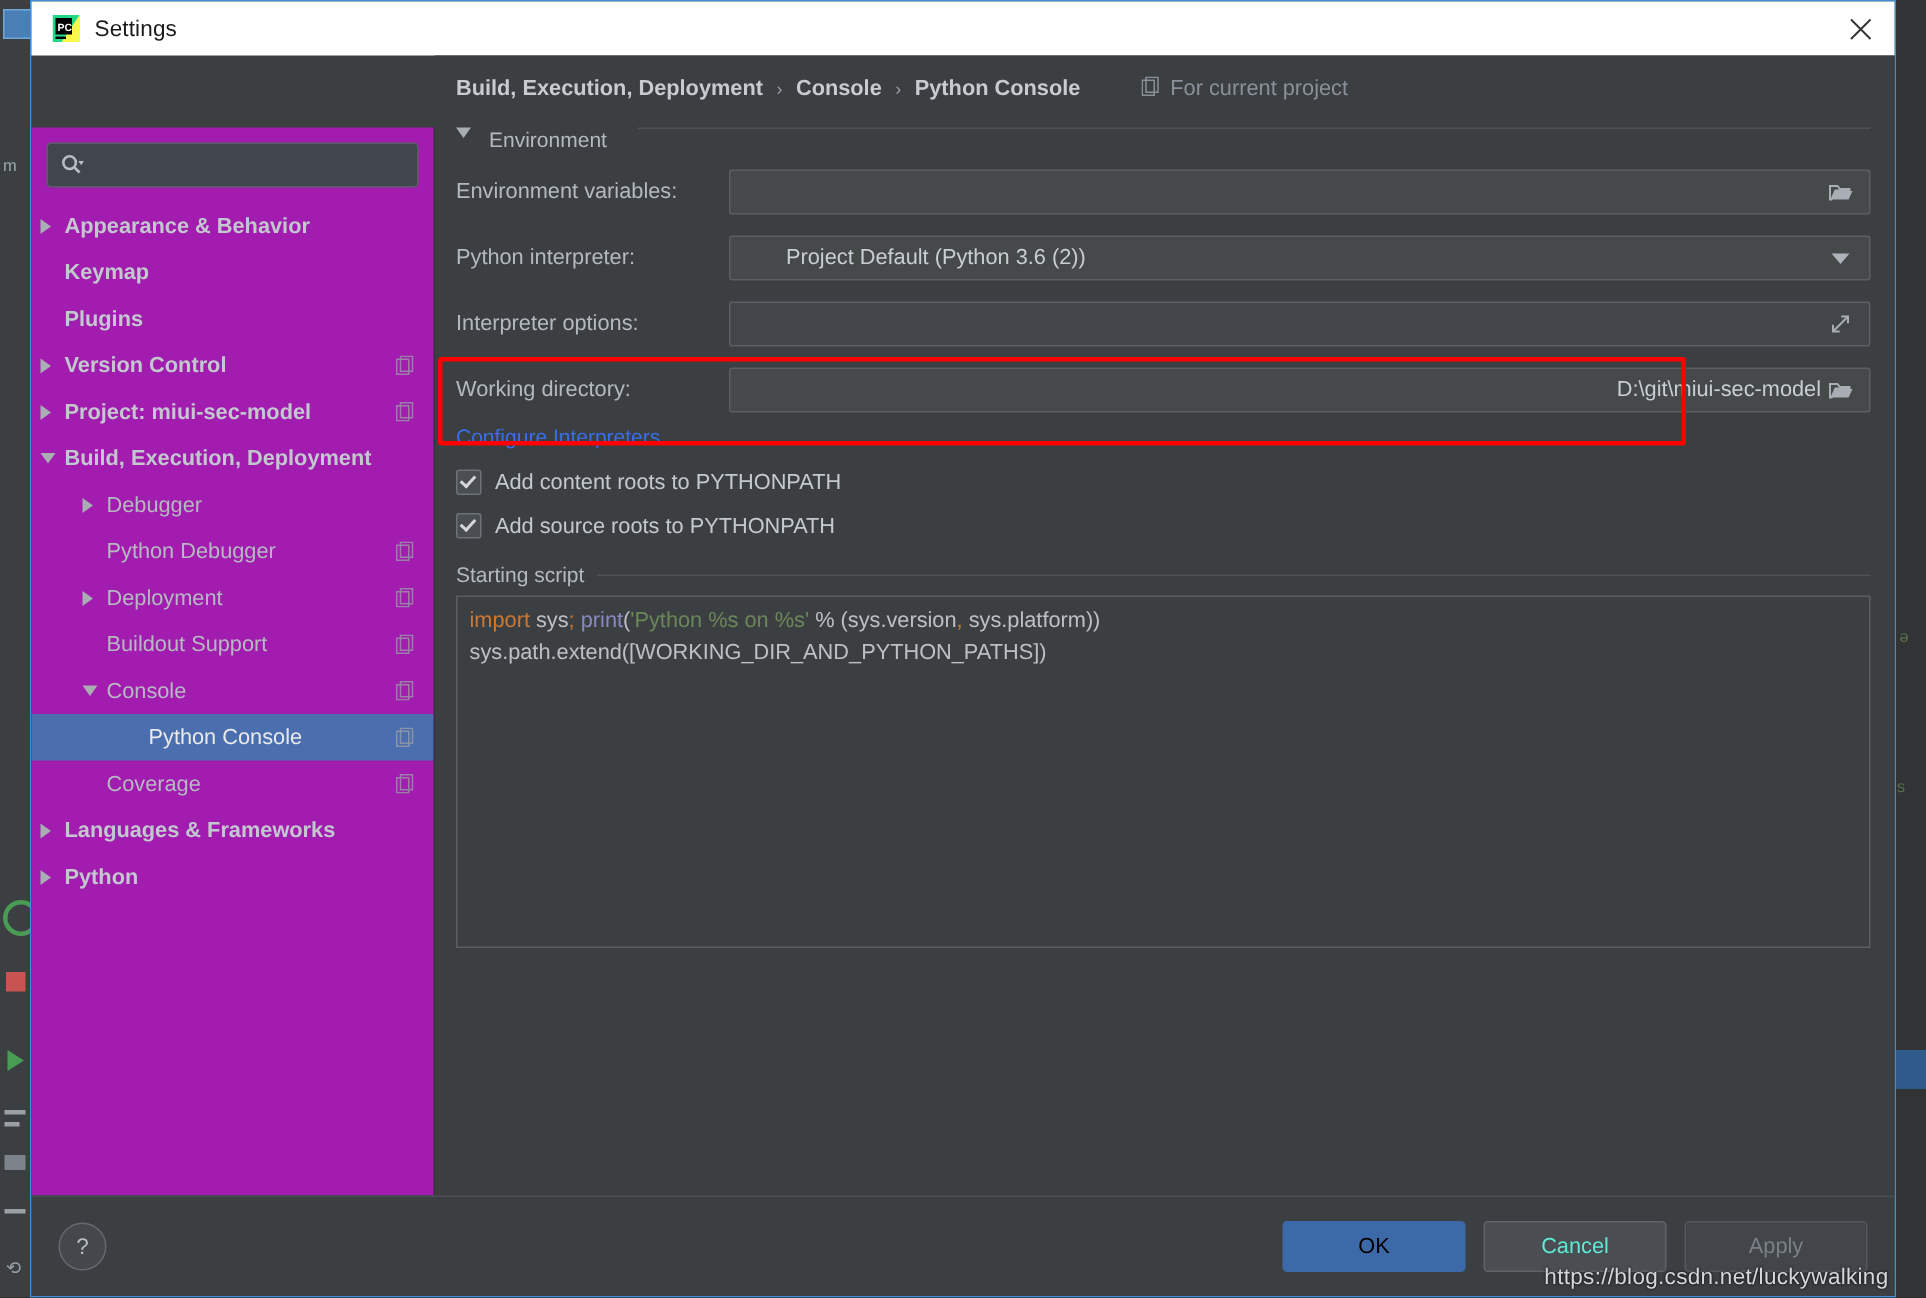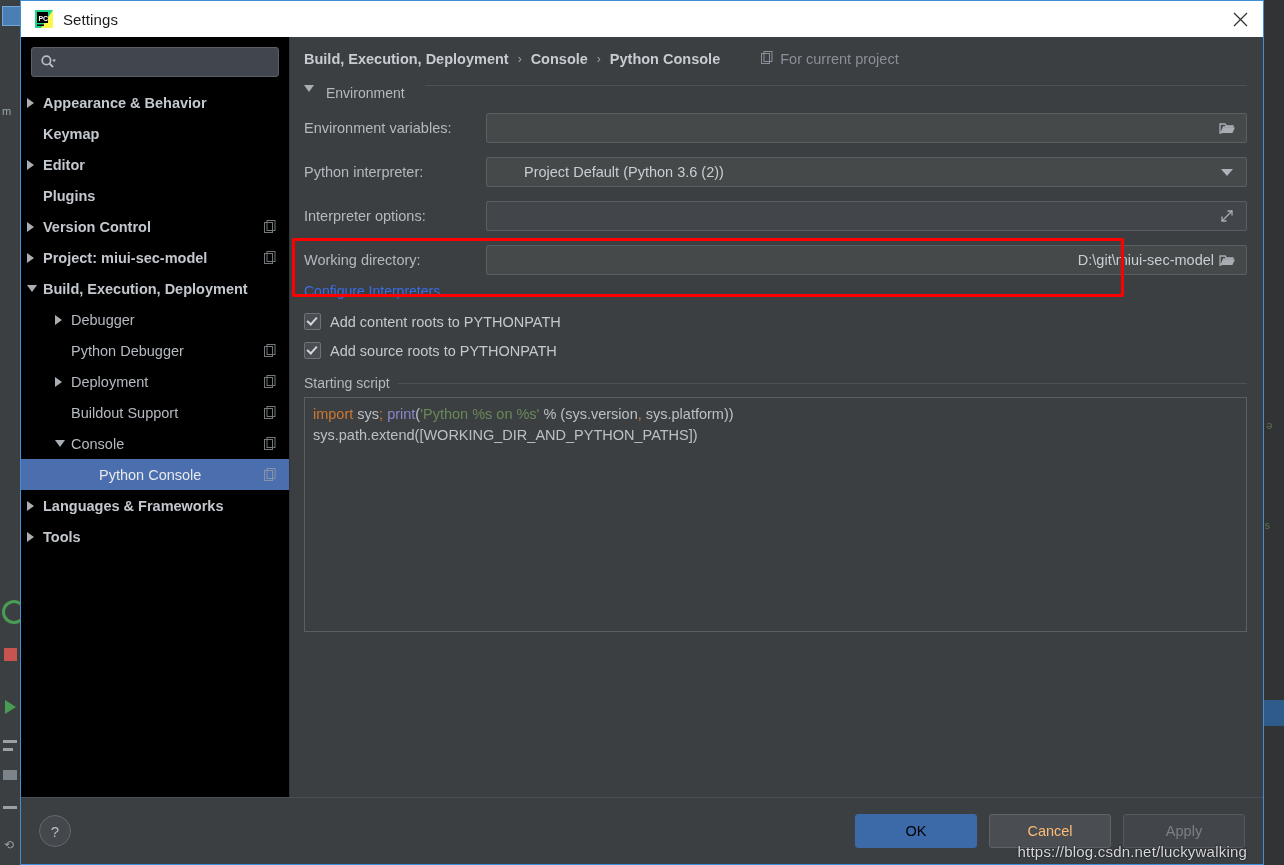--- a/index.html
+++ b/index.html
@@ -42,25 +42,26 @@
     position:absolute; right:0; top:0; width:46px; height:36px;
     display:flex; align-items:center; justify-content:center;
     color:#333; font-size:19px; line-height:1;
   }
 
   .body { display:flex; height: 760px; background:#3c3f41; }
 
   
   .sidebar {
     width: 268px; flex: 0 0 268px;
-    background: #000000;
+    background: #a21caf;
     border-right: 1px solid #323438;
     padding: 0;
     position: relative;
     overflow: hidden;
+    margin-top: 48px;
   }
   .search-wrap { padding: 10px 10px 8px 10px; }
   .search-box {
     height: 28px; border:1px solid #5a5f66; border-radius:3px;
     background:#41454d; display:flex; align-items:center; padding:0 8px;
   }
   .search-icon { width:16px; height:16px; position:relative; flex:0 0 auto;}
   .tree { margin-top: 2px; }
   .tree-row {
     height: 31px; display:flex; align-items:center;
@@ -133,28 +134,28 @@
     display:flex; align-items:center; padding: 0 18px; position:relative;
   }
   .help-btn {
     width:30px;height:30px;border-radius:50%;border:1px solid #64696f;
     background:#44484c; color:#b9bec4; font-size:15px;
     display:flex;align-items:center;justify-content:center;
   }
   .btns { margin-left:auto; display:flex; gap:12px; }
   .btn {
     min-width:88px; height:32px; border-radius:3px; border:1px solid #5e636a;
-    background:#4a4e53; color:#fdba74; font-size:14.5px;
+    background:#4a4e53; color:#5eead4; font-size:14.5px;
     display:flex; align-items:center; justify-content:center; padding: 0 16px;
   }
   .btn.primary { background:#3c69a8; border-color:#3c69a8; color:#000000; font-weight:normal;}
   .btn.disabled { color:#7b8088; background:#42464a; border-color:#55595f;}
 
   .watermark {
-    position:absolute; right:16px; bottom:4px;
+    position:absolute; right:4px; bottom:4px;
     color:#d4d8dc; font-size:15px; letter-spacing:.2px;
     text-shadow: 0 0 2px #000;
   }
 
   
   .annot {
     position:absolute; border:3px solid #ff0000; border-radius:2px;
     pointer-events:none;
   }
 </style>
@@ -222,24 +223,20 @@
         </div>
         <div class="tree" id="tree">
             <div class="tree-row lvl0">
               <span class="tw right"></span>
               <span>Appearance &amp; Behavior</span>
             </div>
             <div class="tree-row lvl0">
               <span>Keymap</span>
             </div>
             <div class="tree-row lvl0">
-              <span class="tw right"></span>
-              <span>Editor</span>
-            </div>
-            <div class="tree-row lvl0">
               <span>Plugins</span>
             </div>
             <div class="tree-row lvl0">
               <span class="tw right"></span>
               <span>Version Control</span>
               <span class="copy-badge"><svg width="13" height="13" viewBox="0 0 13 13">
                   <rect x="0.5" y="2.5" width="8" height="10" fill="none" stroke="#9aa0a6" stroke-width="1"></rect>
                   <rect x="3" y="0.5" width="8" height="10" fill="none" stroke="#9aa0a6" stroke-width="1"></rect>
                 </svg></span>
             </div>
@@ -289,27 +286,34 @@
                   <rect x="3" y="0.5" width="8" height="10" fill="none" stroke="#9aa0a6" stroke-width="1"></rect>
                 </svg></span>
             </div>
             <div class="tree-row lvl2 selected">
               <span>Python Console</span>
               <span class="copy-badge"><svg width="13" height="13" viewBox="0 0 13 13">
                   <rect x="0.5" y="2.5" width="8" height="10" fill="none" stroke="#9aa0a6" stroke-width="1"></rect>
                   <rect x="3" y="0.5" width="8" height="10" fill="none" stroke="#9aa0a6" stroke-width="1"></rect>
                 </svg></span>
             </div>
+            <div class="tree-row lvl1">
+              <span>Coverage</span>
+              <span class="copy-badge"><svg width="13" height="13" viewBox="0 0 13 13">
+                  <rect x="0.5" y="2.5" width="8" height="10" fill="none" stroke="#9aa0a6" stroke-width="1"></rect>
+                  <rect x="3" y="0.5" width="8" height="10" fill="none" stroke="#9aa0a6" stroke-width="1"></rect>
+                </svg></span>
+            </div>
             <div class="tree-row lvl0">
               <span class="tw right"></span>
               <span>Languages &amp; Frameworks</span>
             </div>
             <div class="tree-row lvl0">
               <span class="tw right"></span>
-              <span>Tools</span>
+              <span>Python</span>
             </div>
           </div>
       </div>
 
       <div class="main">
 
         <div class="breadcrumb">
           <span class="bc-seg">Build, Execution, Deployment</span>
           <span class="bc-sep">›</span>
           <span class="bc-seg">Console</span>

